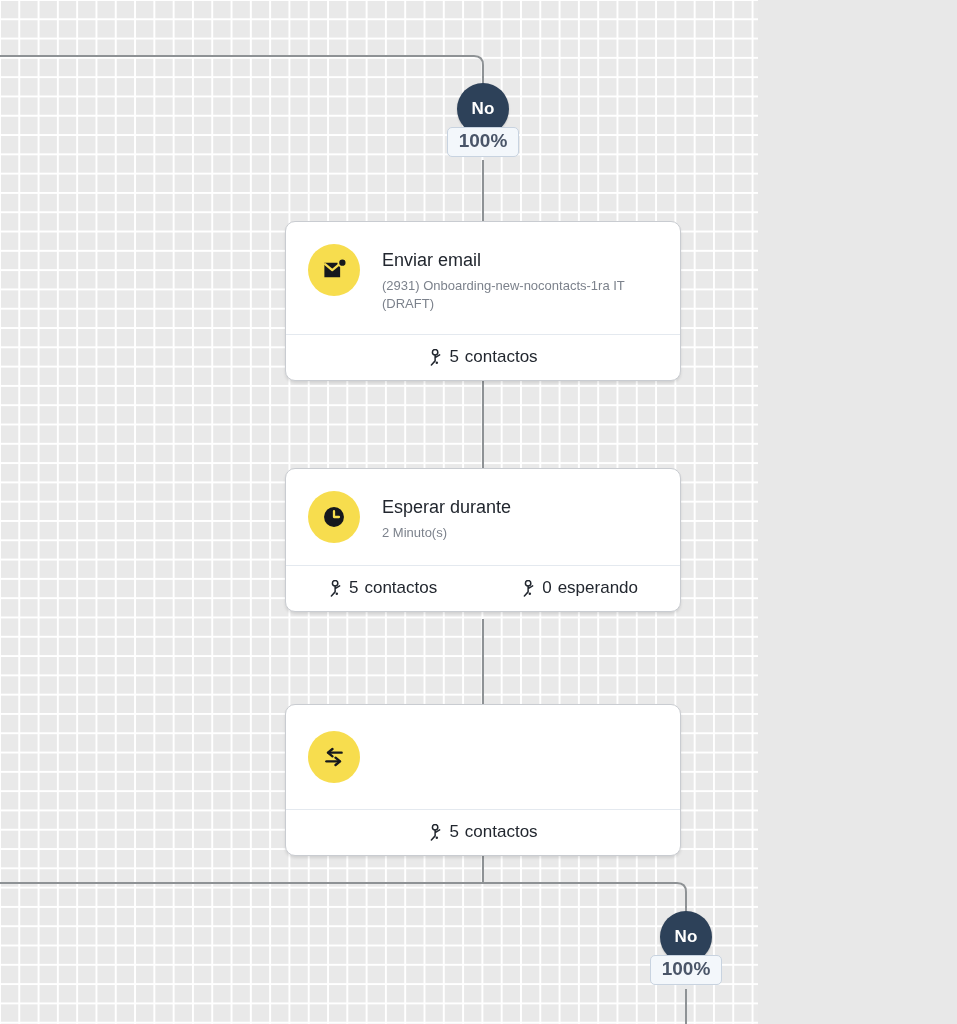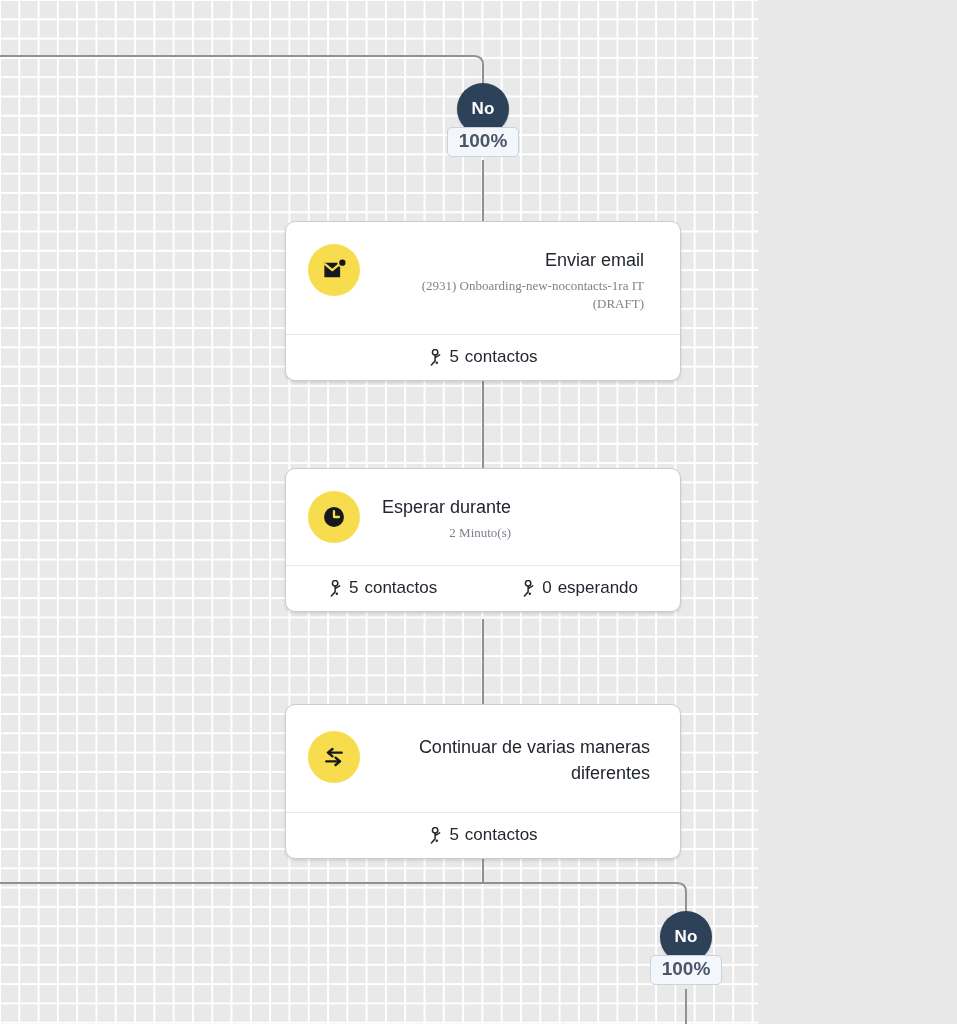--- a/index.html
+++ b/index.html
@@ -22,21 +22,20 @@
     position: absolute;
     inset: 0;
     width: 758px;
     height: 1024px;
     background-color: #e9e9e9;
     background-image:
       linear-gradient(to right, #ffffff 2px, transparent 2px),
       linear-gradient(to bottom, #ffffff 2px, transparent 2px);
     background-size: 19.3px 19.3px;
     background-position: -1px -1px;
-    text-align: right;
   }
 
   
   #edges {
     position: absolute;
     inset: 0;
     width: 957px;
     height: 1024px;
     pointer-events: none;
   }
@@ -107,21 +106,20 @@
     color: #22272f;
     line-height: 1.45;
     font-weight: 400;
   }
   .node-sub {
     margin-top: 4px;
     font-size: 13px;
     color: #7c828c;
     line-height: 1.35;
     max-width: 262px;
-    font-family: Liberation Serif, serif;
   }
   .node-footer {
     border-top: 1px solid #e4e9ef;
     display: flex;
     align-items: center;
     justify-content: center;
     padding: 12px 0 13px;
   }
   .node-footer.split { justify-content: space-around; }
   .stat {
@@ -231,23 +229,20 @@
   <div class="node" style="left:285px; top:704px;">
     <div class="node-body tall">
       <div class="node-icon">
         <svg width="26" height="26" viewBox="0 0 24 24">
           <path d="M19 8 H7" fill="none" stroke="#16181d" stroke-width="2.2" stroke-linecap="round"></path>
           <path d="M10.6 4.6 L6.4 8 L10.6 11.4" fill="none" stroke="#16181d" stroke-width="2.2" stroke-linecap="round" stroke-linejoin="round"></path>
           <path d="M5 16 H17" fill="none" stroke="#16181d" stroke-width="2.2" stroke-linecap="round"></path>
           <path d="M13.4 12.6 L17.6 16 L13.4 19.4" fill="none" stroke="#16181d" stroke-width="2.2" stroke-linecap="round" stroke-linejoin="round"></path>
         </svg>
       </div>
-      <div class="node-text">
-        <div class="node-title">Continuar de varias maneras diferentes</div>
-      </div>
     </div>
     <div class="node-footer">
       <div class="stat">
         <svg width="15" height="17" viewBox="0 0 16 18">
           <circle cx="7.6" cy="3.4" r="2.9" fill="none" stroke="#22272f" stroke-width="1.6"></circle>
           <path d="M7.6 6.6 V12.6 M7.6 9.2 L12.4 6.2 M7.6 12.6 L3.6 17" fill="none" stroke="#22272f" stroke-width="1.6" stroke-linecap="round"></path>
           <circle cx="9.4" cy="14.6" r="1.3" fill="#22272f"></circle>
         </svg>
         <span>5</span>
         <span>contactos</span>

